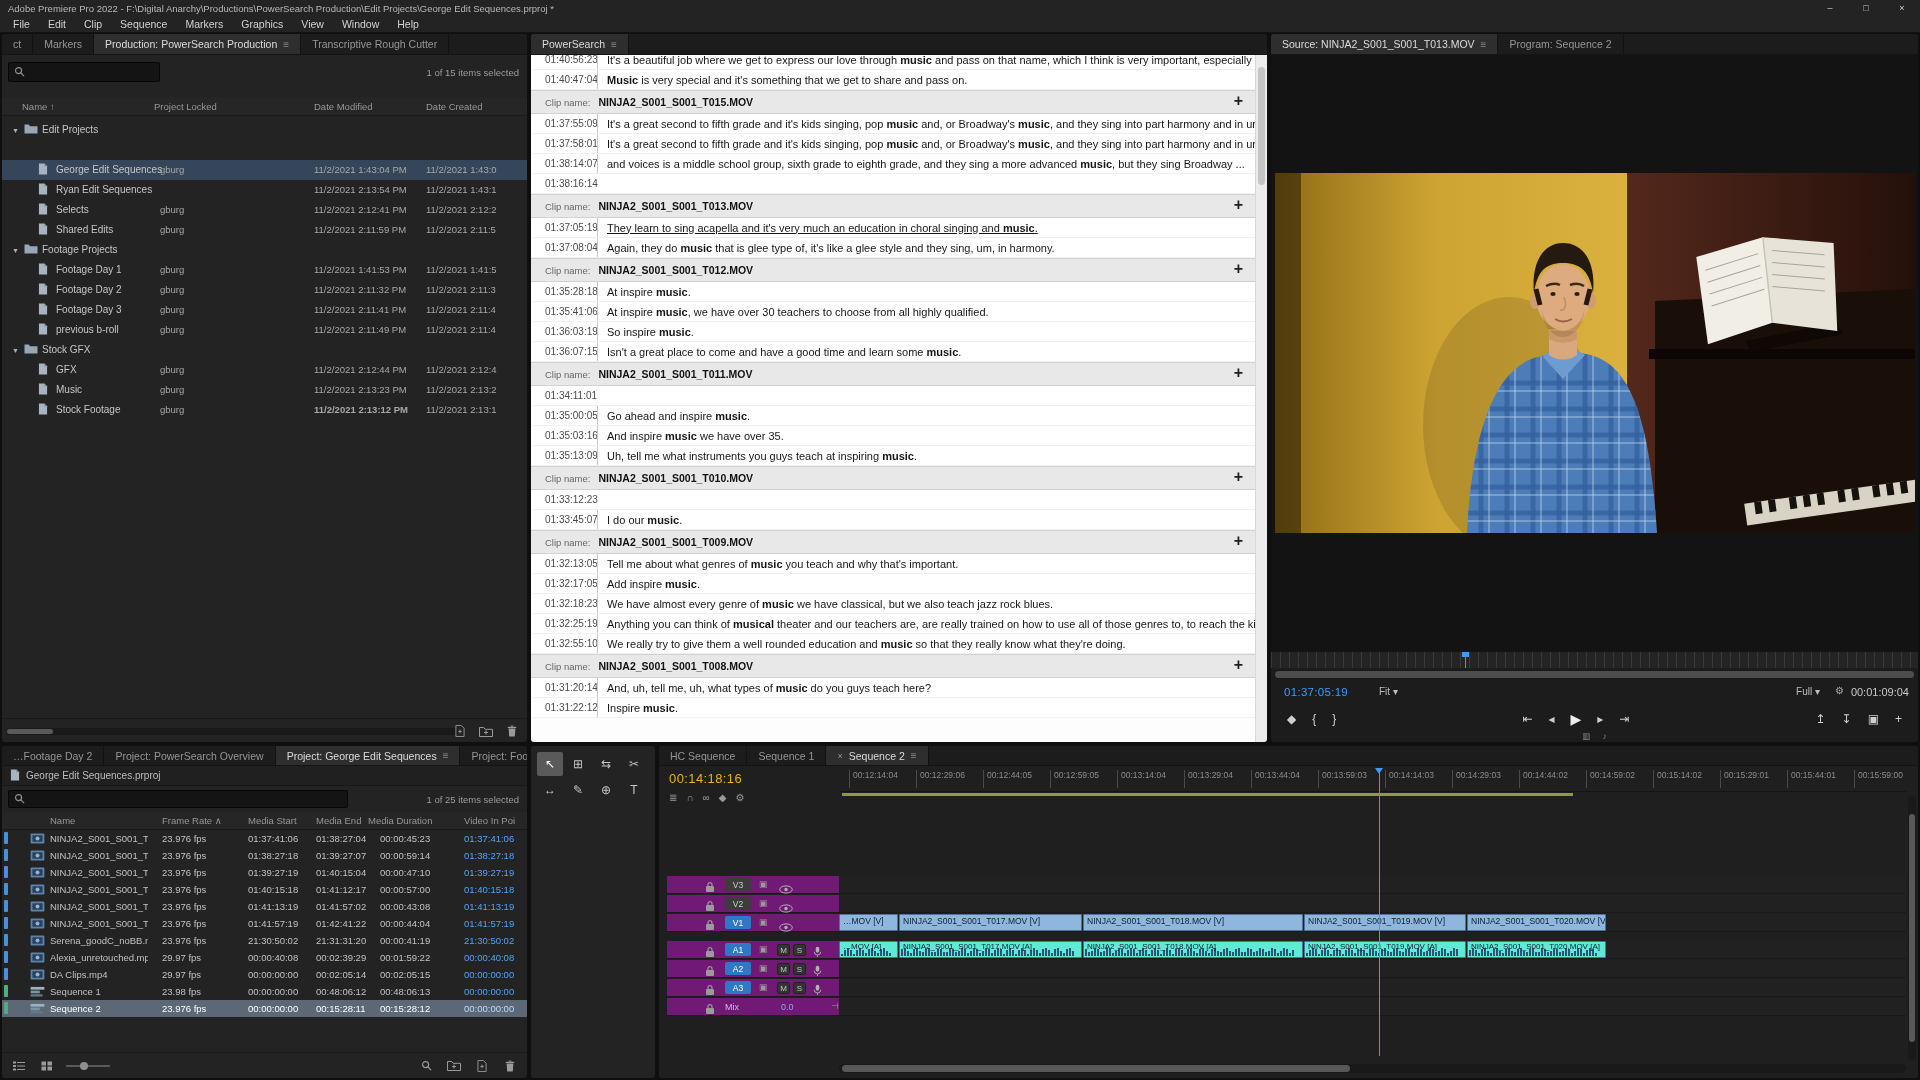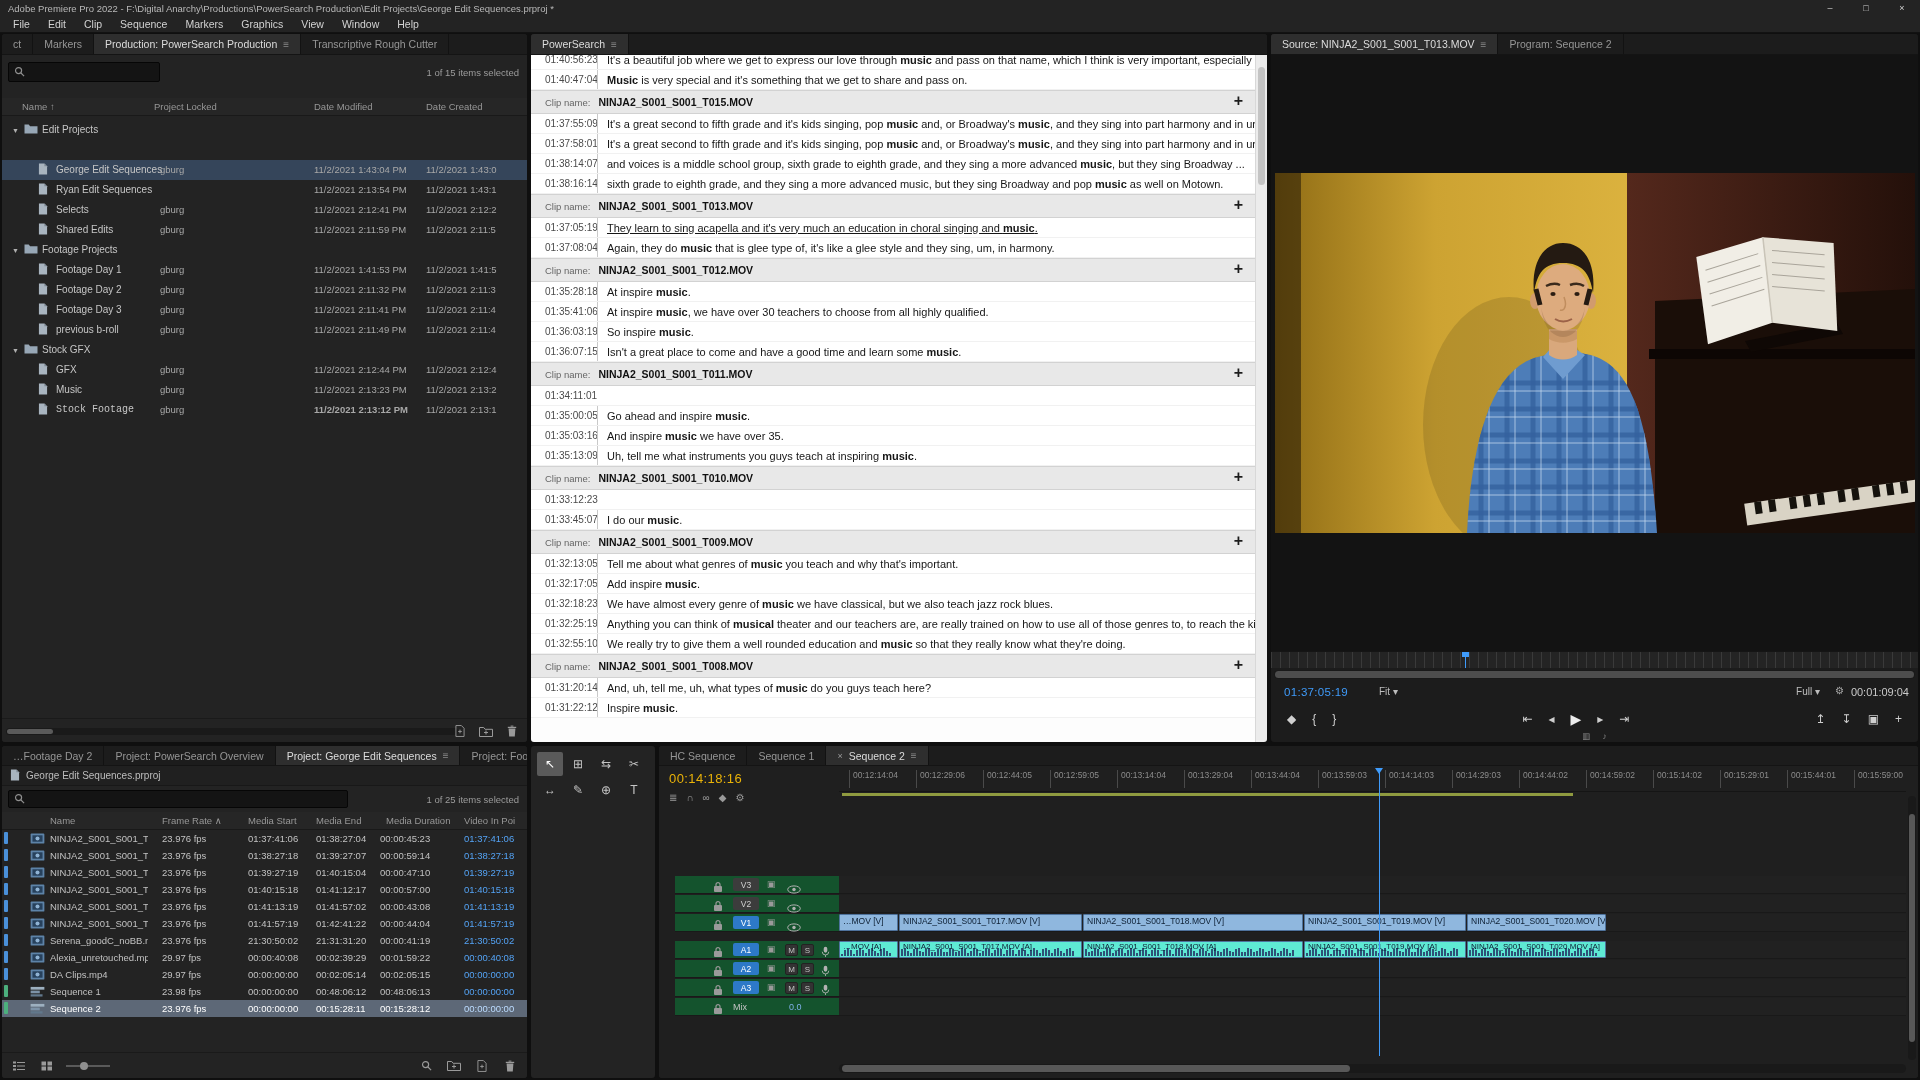--- a/index.html
+++ b/index.html
@@ -94,21 +94,21 @@
   .tool-cell{display:flex;align-items:center;justify-content:center;font-size:12px;color:#c4c4c4;border-radius:2px}
   .tool-cell.active{background:#5a5a5a;color:#fff}
 
   
   #tl-inner{position:absolute;left:0;top:20px;right:0;bottom:0;background:#1f1f1f}
   #tl-timecode{position:absolute;left:10px;top:5px;color:#eab308;font-size:13px;letter-spacing:.4px}
   #tl-iconsrow{position:absolute;left:10px;top:26px;display:flex;gap:9px;font-size:10px;color:#9a9a9a}
   #tl-ruler{position:absolute;left:180px;right:12px;top:0;height:26px;border-bottom:1px solid #151515;overflow:hidden}
   .tick{position:absolute;top:4px;height:18px;border-left:1px solid #4a4a4a;padding-left:3px;font-size:8.5px;color:#8c8c8c;white-space:nowrap}
   #tl-workbar{position:absolute;top:27px;height:3px;background:#8f9a3f}
-  .trk-head{position:absolute;left:16px;width:180px;height:18px;background:#14532d;border-bottom:1px solid #191919;border-right:1px solid #151515}
+  .trk-head{position:absolute;left:8px;width:180px;height:18px;background:#701a75;border-bottom:1px solid #191919;border-right:1px solid #151515}
   .trk-lane{position:absolute;left:180px;right:12px;height:18px;background:#212121;border-bottom:1px solid #191919}
   .trk-lock{position:absolute;left:38px;top:3px}
   .trk-chip{position:absolute;left:58px;top:2px;width:26px;height:13px;background:#3c3c3c;border-radius:2px;color:#cfcfcf;font-size:8.5px;display:flex;align-items:center;justify-content:center}
   .trk-chip.targeted{background:#2d79c7;color:#fff}
   .trk-sync{position:absolute;left:92px;top:3px;font-size:9px;color:#9a9a9a}
   .trk-eye{position:absolute;left:112px;top:4px}
   .trk-ms{position:absolute;top:3px;width:13px;height:12px;background:#333;border:1px solid #222;color:#c4c4c4;font-size:8px;display:flex;align-items:center;justify-content:center;border-radius:2px}
   .trk-mic{position:absolute;left:146px;top:3px}
   .mix-val{position:absolute;left:114px;top:4px;font-size:9px;color:#7fb0e8}
   .mix-end{position:absolute;left:164px;top:3px;font-size:9px;color:#9a9a9a}
@@ -300,21 +300,21 @@
           <span class="cell" style="left: 54px;">Music</span>
           <span class="cell dimcell" style="left: 158px;">gburg</span>
           <span class="cell dimcell" style="left: 312px;">11/2/2021 2:13:23 PM</span>
           <span class="cell dimcell" style="left: 424px;">11/2/2021 2:13:2</span>
         </div>
         <div class="prow" style="top: 280px;">
           <span class="picon" style="left: 36px;"><svg viewBox="0 0 11 13" width="10" height="12">
               <path d="M1 0.5h6l3 3v9H1z" fill="#a8b4bf"></path>
               <path d="M7 0.5v3h3z" fill="#7d8994"></path>
             </svg></span>
-          <span class="cell" style="left: 54px; font-family: Liberation Mono, monospace;">Stock Footage</span>
+          <span class="cell" style="left: 54px;">Stock Footage</span>
           <span class="cell dimcell" style="left: 158px;">gburg</span>
           <span class="cell dimcell" style="left: 312px; font-weight: bold;">11/2/2021 2:13:12 PM</span>
           <span class="cell dimcell" style="left: 424px;">11/2/2021 2:13:1</span>
         </div>
       </div>
     <div id="prod-foot">
       <div class="hscroll-track" style="left:4px;width:452px;top:9px">
           <div class="hscroll-thumb" style="left:1px;width:46px"></div>
         </div>
       <div style="position:absolute;right:6px;top:4px;display:flex;gap:8px" id="prod-foot-icons">
@@ -379,23 +379,20 @@
           </div>
         </div>
         <div class="ps-row">
           <span class="ps-tc">01:38:14:07</span>
           <div class="ps-text">
             <span>and voices is a middle school group, sixth grade to eighth grade, and they sing a more advanced <b>music</b>, but they sing Broadway ...</span>
           </div>
         </div>
         <div class="ps-row">
           <span class="ps-tc">01:38:16:14</span>
-          <div class="ps-text">
-            <span>sixth grade to eighth grade, and they sing a more advanced music, but they sing Broadway and pop <b>music</b> as well on Motown.</span>
-          </div>
         </div>
         <div class="ps-head">
           <span class="ps-clip-label">Clip name:</span>
           <span class="ps-clip-name">NINJA2_S001_S001_T013.MOV</span>
           <div class="ps-add">+</div>
         </div>
         <div class="ps-row sel">
           <span class="ps-tc">01:37:05:19</span>
           <div class="ps-text">
             <span>They learn to sing acapella and it's very much an education in choral singing and <b>music</b>.</span>
@@ -672,21 +669,21 @@
             <path d="M7.6 7.6L11 11" stroke="#8f8f8f" stroke-width="1.3"></path>
           </svg></span>
       <input placeholder="" style="">
     </div>
     <span class="status-text" style="right:8px;top:48px">1 of 25 items selected</span>
     <div class="colhead" id="proj-colhead" style="top:66px">
         <span style="left: 48px;">Name</span>
         <span style="left: 160px;">Frame Rate ∧</span>
         <span style="left: 246px;">Media Start</span>
         <span style="left: 314px;">Media End</span>
-        <span style="left: 384px;">Media Duration</span>
+        <span style="left: 366px;">Media Duration</span>
         <span style="left: 462px;">Video In Poi</span>
       </div>
     <div id="proj-rows">
         <div class="mrow" style="top: 0px;">
           <span class="chip" style="background: rgb(74, 144, 217);"></span>
           <span style="position: absolute; left: 28px; top: 3px;"><svg viewBox="0 0 16 12" width="15" height="11">
               <rect x="0.5" y="0.5" width="15" height="11" rx="1" fill="#5d83a8"></rect>
               <rect x="2.5" y="2.5" width="11" height="7" fill="#27415c"></rect>
               <circle cx="8" cy="6" r="2.2" fill="#8fb3d4"></circle>
             </svg></span>

